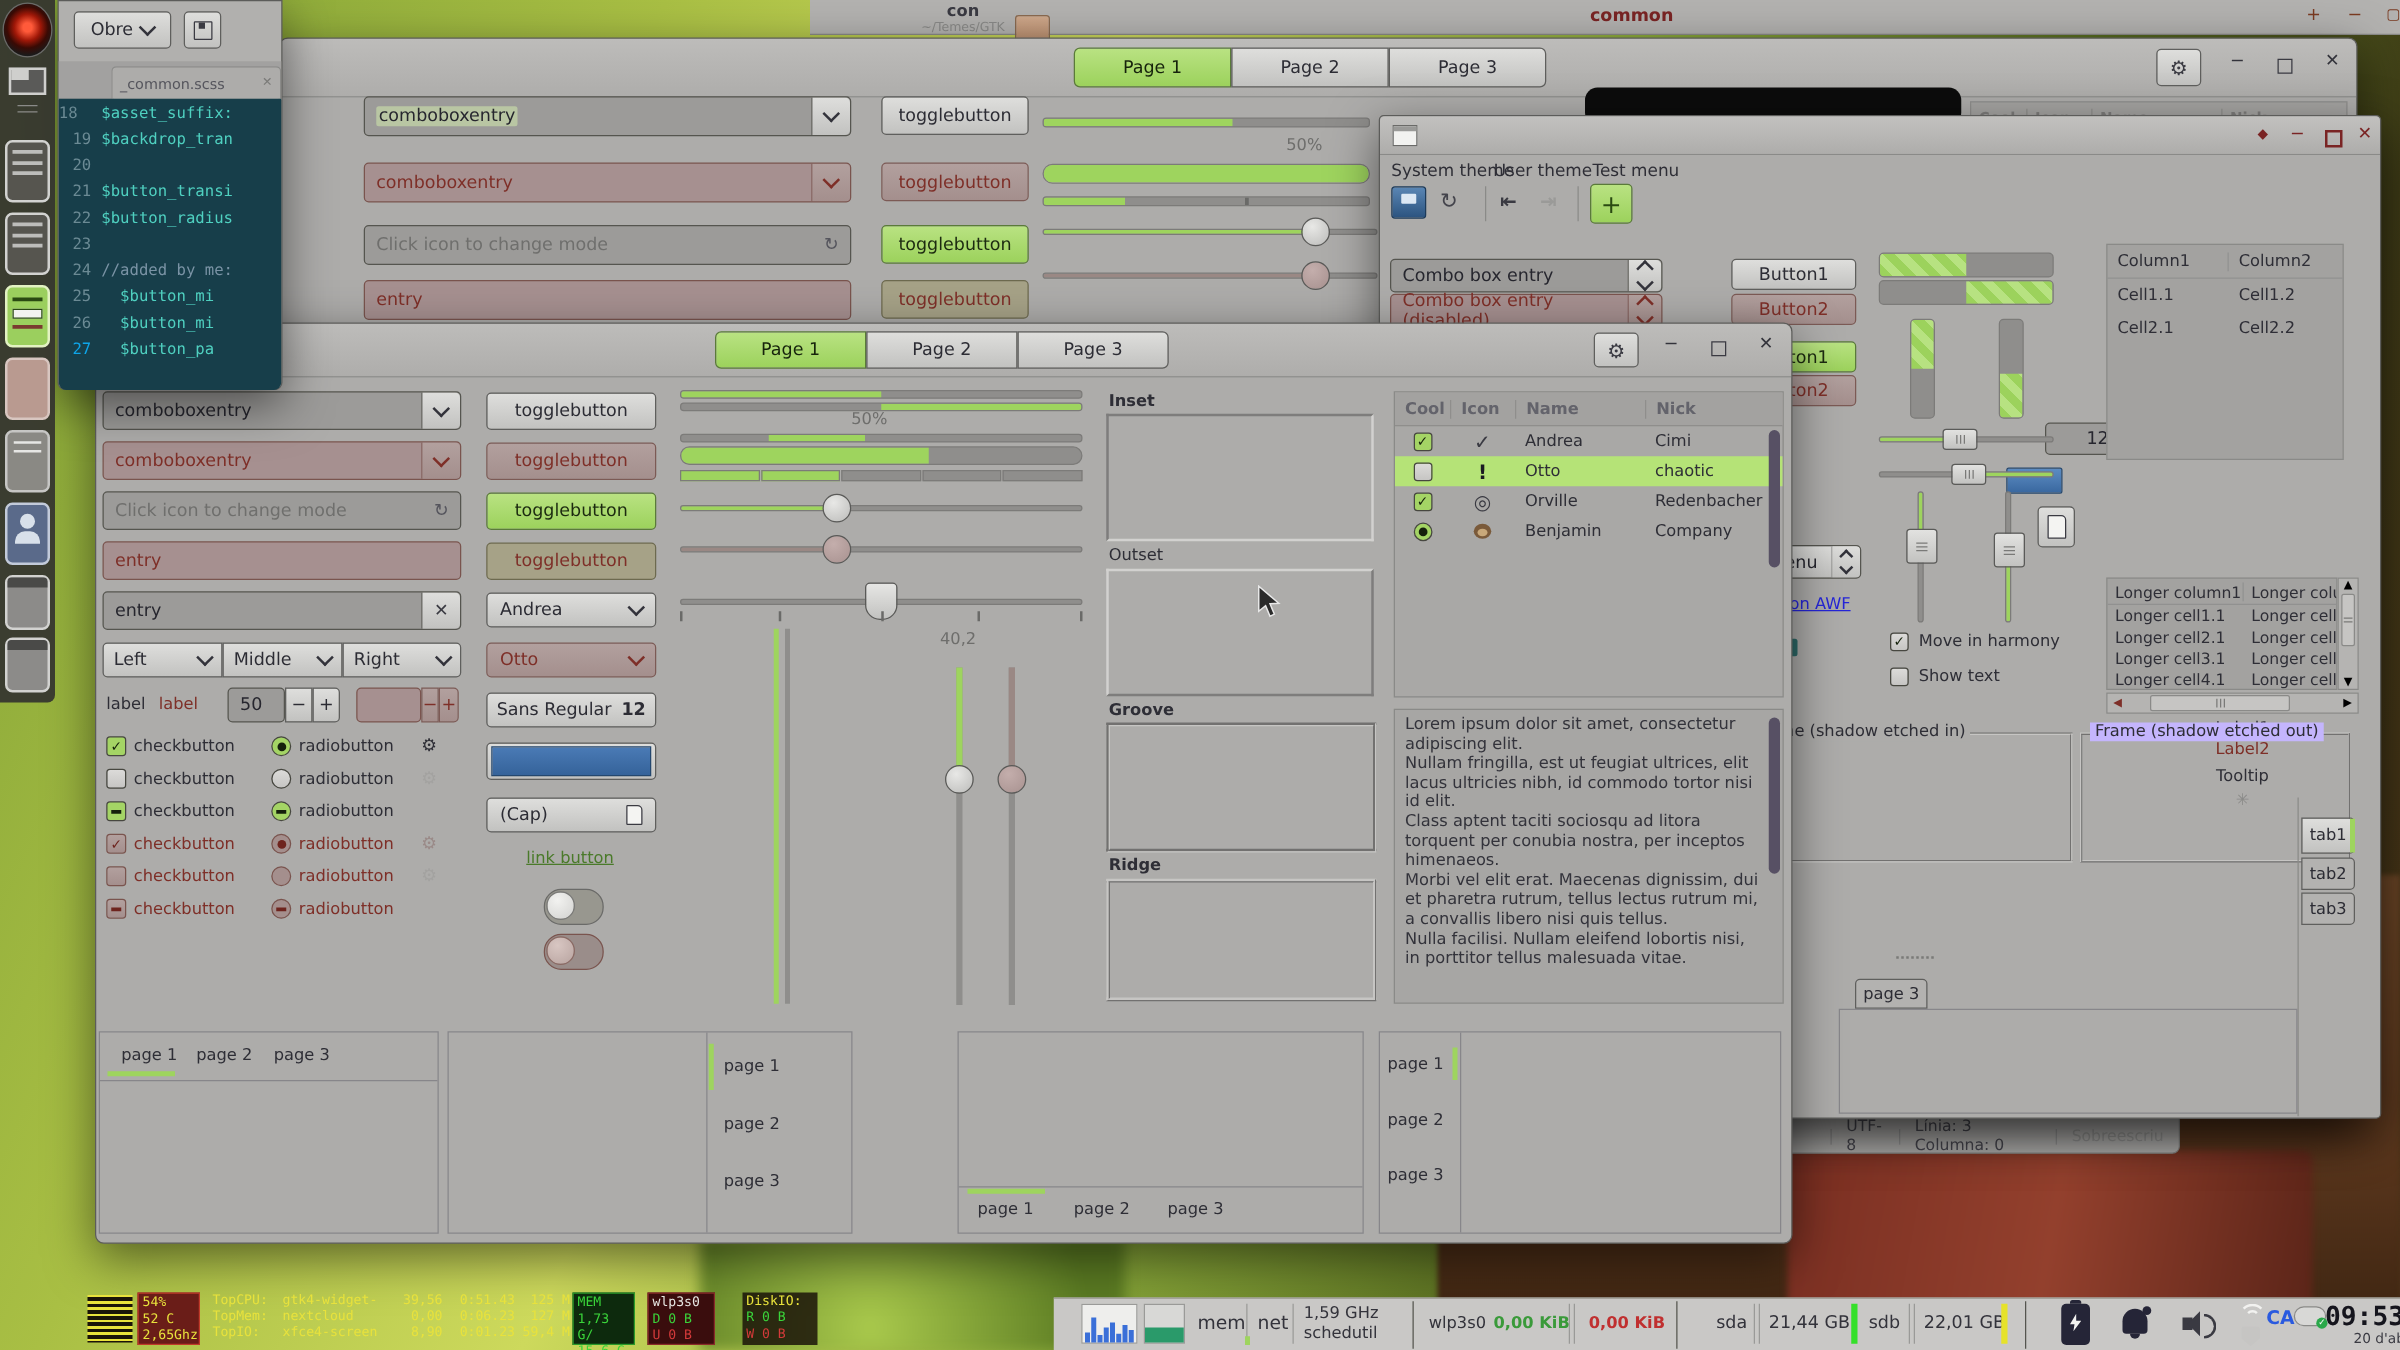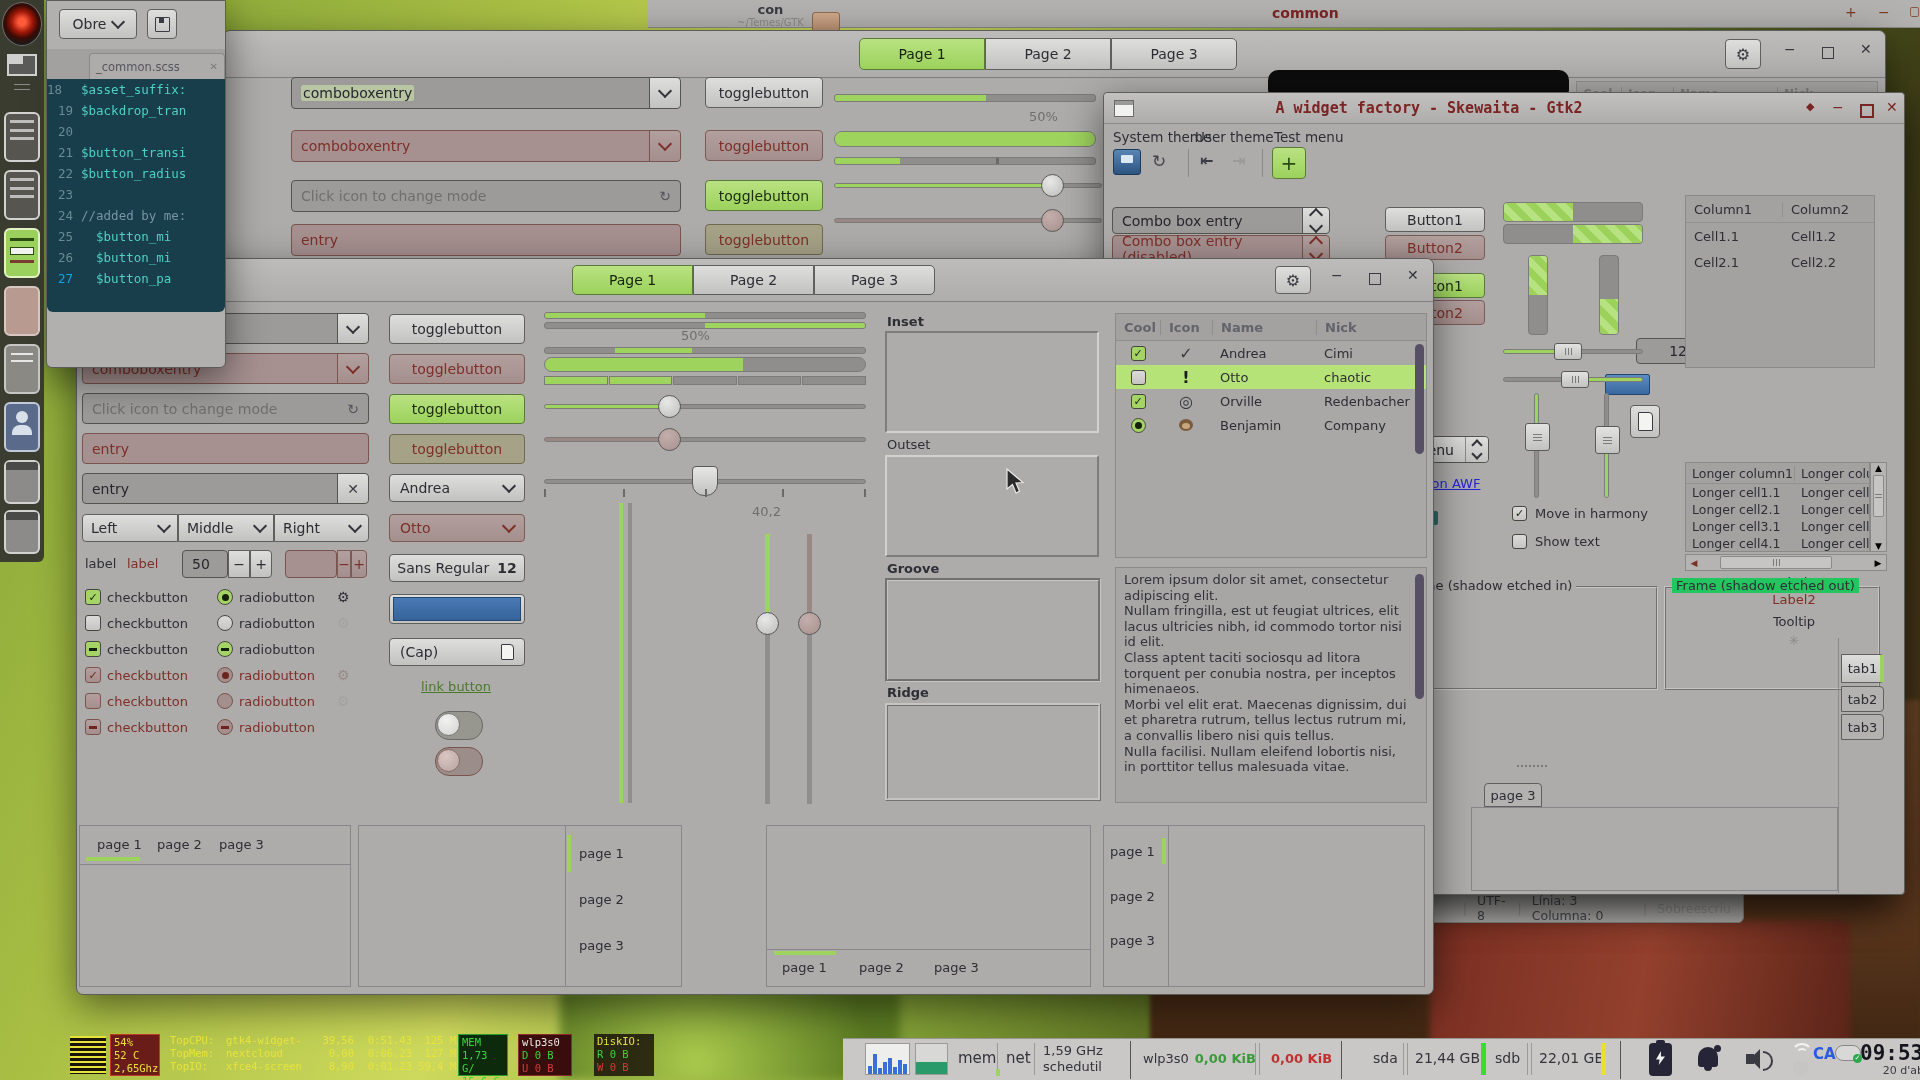--- a/index.html
+++ b/index.html
@@ -160,21 +160,20 @@
 </div>
 
 <div class="abs" style="left:1268px;top:70px;width:301px;height:30px;background:#0c0c0c;border-radius:10px;z-index:3"></div>
 
 <div class="win" style="left:1103px;top:92px;width:802px;height:803px;z-index:4;border-radius:4px">
 
   <div class="abs" style="left:0;top:0;width:800px;height:30px;background:linear-gradient(#c2c1bf,#aeadab);border-bottom:1px solid #8a8a88;border-radius:4px 4px 0 0"></div>
   <div class="abs" style="left:10px;top:7px;width:18px;height:15px;background:#f2f2f0;border:1px solid #6a6a68">
         <div style="height:4px;background:#9a9a98"></div>
       </div>
-  <div class="abs" style="left:0;top:6px;width:650px;text-align:center;font-weight:700;font-size:15px;color:#7a2424;font-family:'DejaVu Sans Mono',monospace">A widget factory - Skewaita - Gtk2</div>
   <div class="wct" style="left:702px;top:7px;color:#7a2424;font-size:11px">◆</div>
   <div class="wct" style="left:728px;top:6px;color:#7a2424">−</div>
   <div class="abs" style="left:756px;top:11px;width:10px;height:10px;border:2px solid #7a2424"></div>
   <div class="wct" style="left:782px;top:6px;color:#7a2424">✕</div>
 
   <div class="t" style="left:9px;top:36px;font-size:13.5px">System theme</div>
   <div class="t" style="left:91px;top:36px;font-size:13.5px">User theme</div>
   <div class="t" style="left:170px;top:36px;font-size:13.5px">Test menu</div>
 
   <div class="abs" style="left:9px;top:56px;width:26px;height:24px;background:linear-gradient(#5a86b4,#2c5480);border:1px solid #1c3a5a;border-radius:3px">
@@ -348,21 +347,21 @@
   </div>
 
   <div class="abs" style="left:600px;top:482px;width:180px;text-align:center;font-size:13px;color:#2e2e36">Label1</div>
   <div class="abs" style="left:600px;top:499px;width:180px;text-align:center;font-size:13px;color:#7e2f28">Label2</div>
   <div class="abs" style="left:600px;top:521px;width:180px;text-align:center;font-size:13px;color:#2e2e36">Tooltip</div>
   <div class="abs" style="left:600px;top:540px;width:180px;text-align:center;font-size:13px;color:#8a8a88">✳</div>
 
   <div class="abs" style="left:287px;top:493px;width:263px;height:100px;border:2px groove #c6c5c3"></div>
   <div class="abs" style="left:295px;top:485px;font-size:13px;color:#2e2e36;background:#adacaa;padding:0 4px;white-space:nowrap">Frame (shadow etched in)</div>
   <div class="abs" style="left:560px;top:493px;width:212px;height:100px;border:2px ridge #c6c5c3"></div>
-  <div class="abs" style="left:568px;top:485px;font-size:13px;color:#2e2e36;background:#22c55e;padding:0 4px;white-space:nowrap">Frame (shadow etched out)</div>
+  <div class="abs" style="left:568px;top:485px;font-size:13px;color:#2e2e36;background:#c4b5fd;padding:0 4px;white-space:nowrap">Frame (shadow etched out)</div>
   <div class="abs" style="left:413px;top:672px;width:30px;height:0;border-top:2px dotted #7a7a78"></div>
 
   <div class="tabg" style="left:380px;top:690px;width:58px;height:24px;border-radius:4px 4px 0 0;font-size:13px;background:#b3b2b0">page 3</div>
   <div class="nbx" style="left:367px;top:714px;width:367px;height:84px"></div>
   <div class="vsp" style="left:734px;top:545px;height:255px"></div>
   <div class="tabg" style="left:737px;top:561px;width:43px;height:29px;font-size:13px;border-radius:0 4px 4px 0">
         <span>tab1</span>
         <div class="abs grn" style="right:-1px;top:0;width:4px;height:100%"></div>
       </div>
   <div class="tabg" style="left:737px;top:593px;width:43px;height:26px;font-size:13px;background:#b3b2b0;border-radius:0 4px 4px 0">
@@ -668,21 +667,21 @@
   </div>
   <div class="nbx" style="left:1026px;top:566px;width:322px;height:162px">
     <div class="abs" style="left:64px;top:0;width:1px;height:100%;background:#87868a"></div>
     <div class="abs grn" style="left:58px;top:12px;width:4px;height:26px"></div>
     <span class="t" style="left:6px;top:18px">page 1</span>
     <span class="t" style="left:6px;top:63px">page 2</span>
     <span class="t" style="left:6px;top:107px">page 3</span>
   </div>
 </div>
 
-<div class="win" style="left:46px;top:0;width:180px;height:368px;z-index:6;border-radius:0 0 6px 6px;background:#b1b0ae">
+<div class="win" style="left:46px;top:0;width:180px;height:312px;z-index:6;border-radius:0 0 6px 6px;background:#b1b0ae">
   <div class="gb" style="left:12px;top:8px;width:78px;height:30px;gap:7px">
         <span>Obre</span>
         <div class="chv"></div>
       </div>
   <div class="gb" style="left:100px;top:8px;width:30px;height:30px">
         <div style="width:13px;height:13px;border:1.5px solid #3a3a42;border-radius:1px;position:relative">
           <i style="position:absolute;left:3px;top:0;width:5px;height:5px;background:#3a3a42"></i>
         </div>
       </div>
   <div class="abs" style="left:0;top:48px;width:178px;height:30px;background:#a2a1a0;border-bottom:1px solid #8a8a88"></div>

